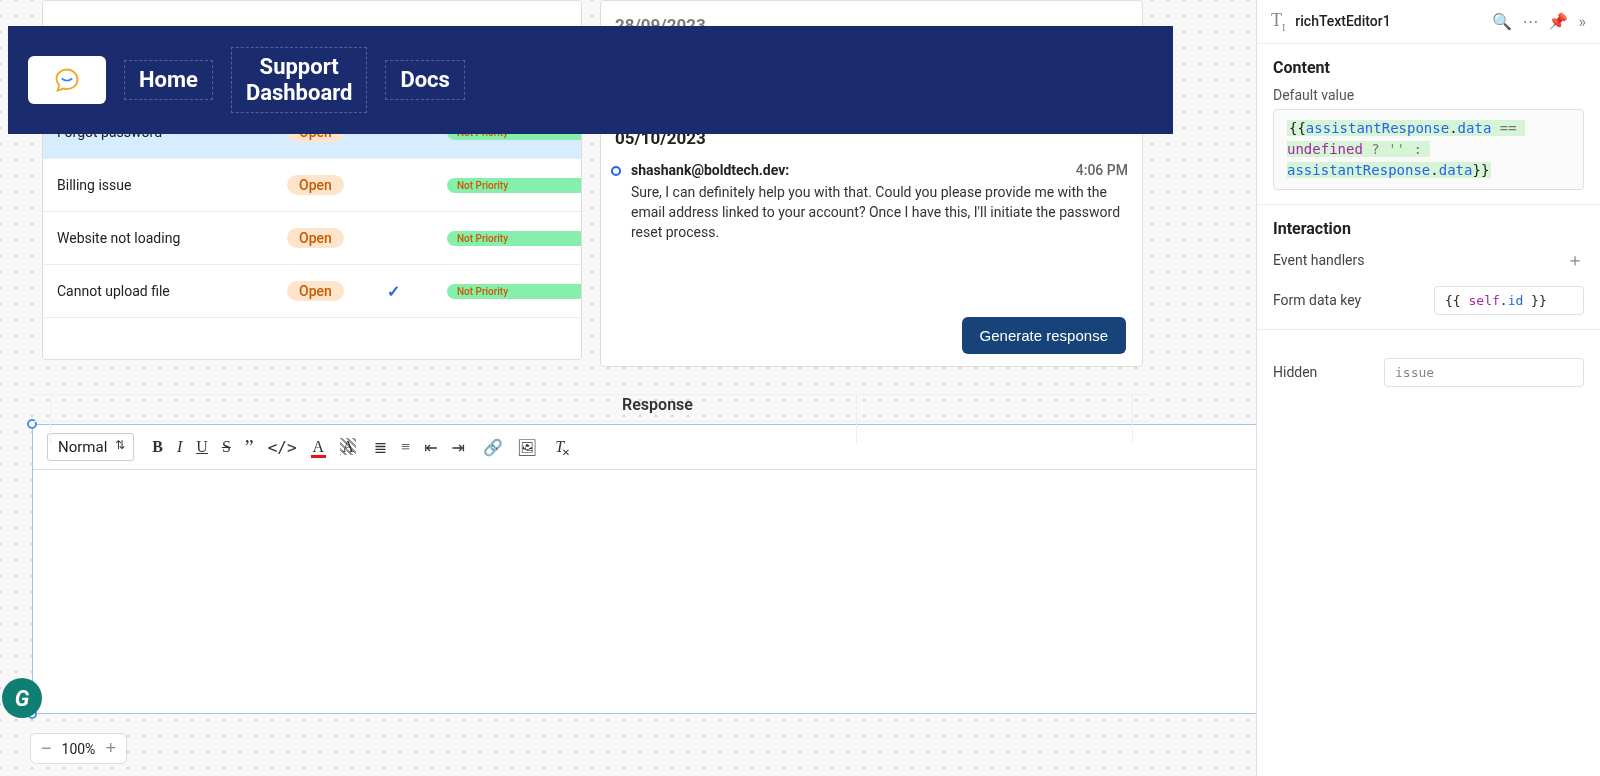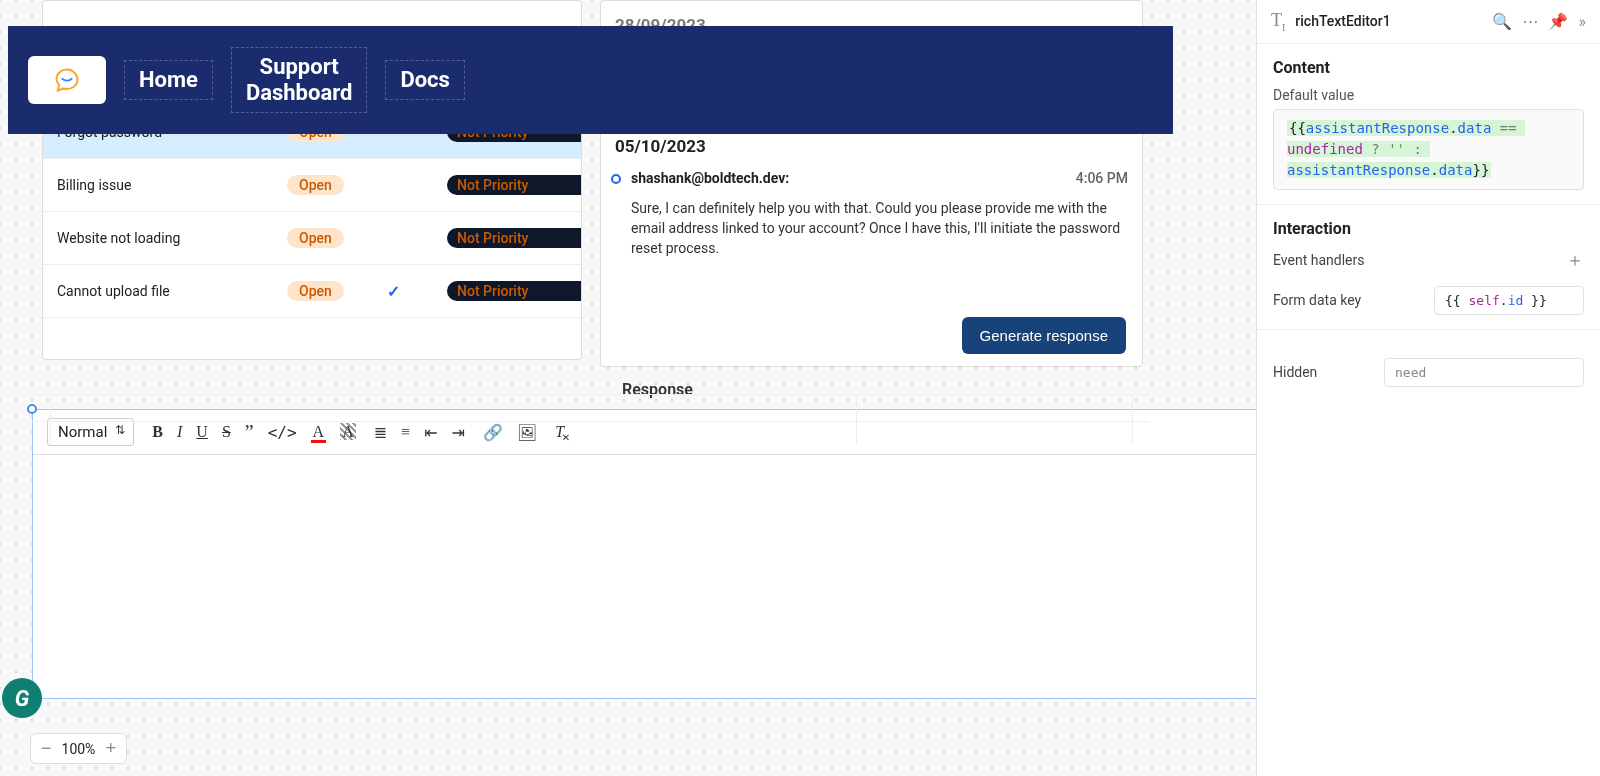--- a/index.html
+++ b/index.html
@@ -87,22 +87,22 @@
     font-size: 14px;
     background: #ffe4cc;
     color: #c85a00;
     font-weight: 500;
     width: fit-content;
   }
   .pill-prio {
     display: inline-block;
     padding: 2px 10px;
     border-radius: 14px;
-    font-size: 14px;
-    background: #0f172a;
+    font-size: 10px;
+    background: #86efac;
     color: #c85a00;
     font-weight: 500;
   }
   .check-icon { color: #2563eb; font-weight: bold; font-size: 16px; }
   .table-footer {
     display: flex;
     align-items: center;
     justify-content: space-between;
     padding: 8px 16px;
   }
@@ -126,39 +126,39 @@
   .msg { padding: 6px 14px 10px 30px; position: relative; }
   .msg .bullet {
     position: absolute;
     left: 10px; top: 10px;
     width: 10px; height: 10px;
     border: 2px solid #2563eb;
     border-radius: 50%;
   }
   .msg-head { font-weight: 700; display:flex; justify-content: space-between; }
   .msg-time { font-weight: 500; color: #666; }
-  .msg-body { color: #333; margin-top: 12px; line-height: 1.45; }
+  .msg-body { color: #333; margin-top: 4px; line-height: 1.45; }
   .gen-btn {
     position: absolute;
     bottom: 12px; right: 16px;
     background: #17427a;
     color: #fff;
     border: none;
     padding: 10px 18px;
     border-radius: 6px;
     font-size: 15px;
     font-weight: 500;
     cursor: pointer;
   }
   .dim .msg-head, .dim .msg-body, .dim .date-hdr { opacity: .6; }
 
   
   .resp-wrap {
     position: absolute;
-    top: 372px;
+    top: 387px;
     left: 32px;
     width: 1251px;
     height: 345px;
   }
   .resp-title {
     text-align: center;
     font-weight: 600;
     font-size: 16px;
     padding: 8px 0 10px 0;
     color: #333;
@@ -460,16 +460,16 @@
     </div>
     <div class="insp-row" style="margin-top:14px">
       <span class="label">Form data key</span>
       <span class="input-pill">{{ <span class="tok-kw">self</span>.<span class="tok-prop">id</span> }}</span>
     </div>
   </div>
 
   <div class="insp-section" style="border-bottom:none">
     <div class="insp-row" style="margin-top:14px">
       <span class="label">Hidden</span>
-      <span class="input-pill" style="min-width:200px;color:#888;font-family:ui-monospace,Menlo,monospace">need</span>
+      <span class="input-pill" style="min-width:200px;color:#888;font-family:ui-monospace,Menlo,monospace">issue</span>
     </div>
   </div>
 </div>
 
 </body></html>

